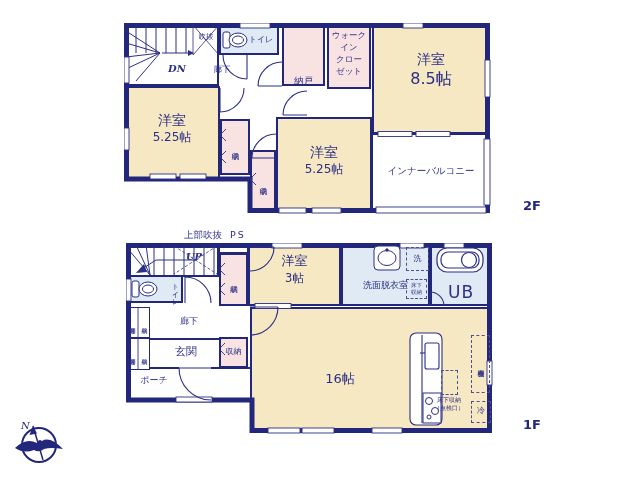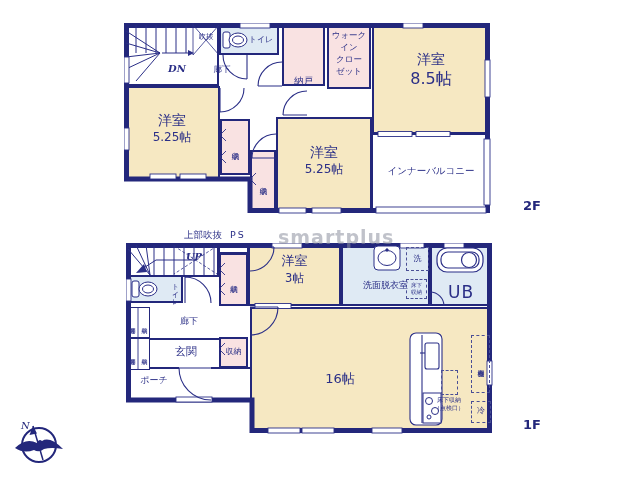--- a/index.html
+++ b/index.html
@@ -256,21 +256,20 @@
       </div>
     <div class="dash" style="left:345px;top:158px;width:20px;height:22px;"></div>
     <div class="lbl" style="left:345px;top:163px;width:20px;font-size:8px;">冷</div>
   </div>
 
   <div class="tag" style="left:495px;top:417px;">1F</div>
 
   <div class="lbl" style="left:177px;top:229px;width:52px;font-size:9.5px;">上部吹抜</div>
   <div class="lbl" style="left:226px;top:229px;width:24px;font-size:9.5px;letter-spacing:2px;">PS</div>
 
-  <div id="watermark">smartplus</div>
 
   <svg class="overlay" style="left:12px;top:414px;z-index:4;" width="54" height="56" viewBox="0 0 54 56">
     <circle cx="27" cy="31" r="17" fill="none" stroke="#23277b" stroke-width="2"></circle>
     <line x1="31" y1="46" x2="21" y2="12" stroke="#23277b" stroke-width="1.5"></line>
     <polygon points="21,12 17.5,21 25,19.5" fill="#23277b"></polygon>
     <path d="M3,34 Q14,23 25,29 Q27,24 30,27 Q38,22 51,35 Q39,33 32,35 Q27,39 22,36 Q12,40 3,34 Z" fill="#23277b"></path>
     <text x="9" y="15" font-size="10" font-style="italic" fill="#23277b" font-family="DejaVu Serif, serif">N</text>
   </svg>
 
 </div>

